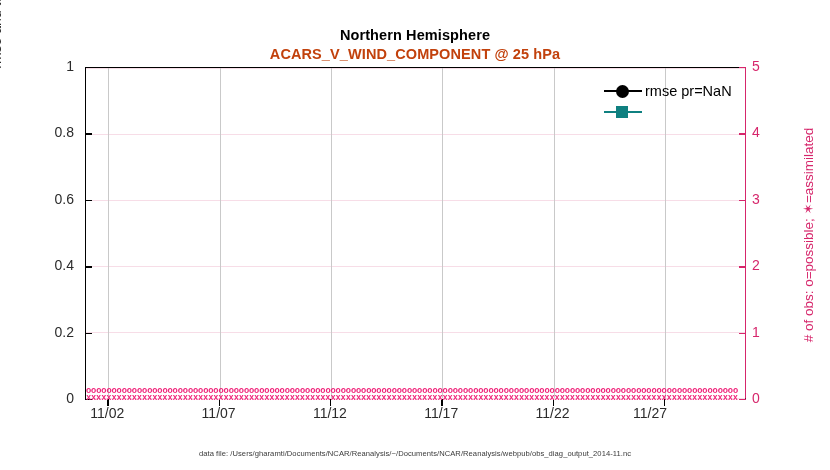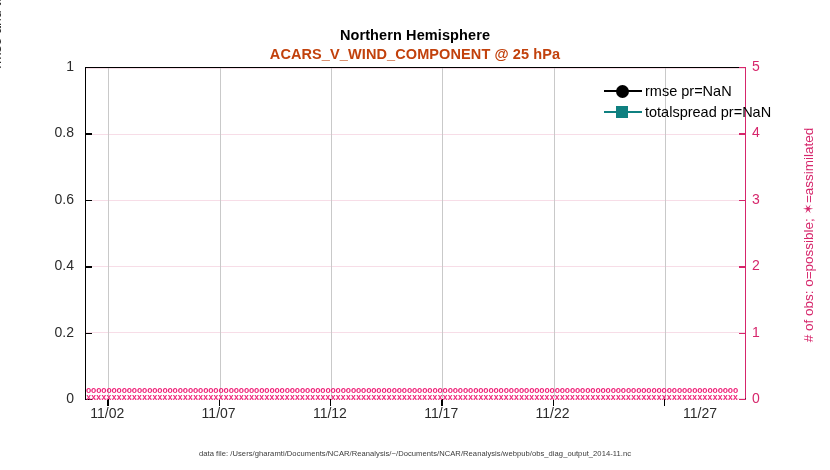--- a/index.html
+++ b/index.html
@@ -224,40 +224,39 @@
       <div class="xtxt" style="left: 72.3px;">11/02</div>
       <div class="tick-x" style="left: 218.6px;"></div>
       <div class="xtxt" style="left: 183.6px;">11/07</div>
       <div class="tick-x" style="left: 329.9px;"></div>
       <div class="xtxt" style="left: 294.9px;">11/12</div>
       <div class="tick-x" style="left: 441.2px;"></div>
       <div class="xtxt" style="left: 406.2px;">11/17</div>
       <div class="tick-x" style="left: 552.5px;"></div>
       <div class="xtxt" style="left: 517.5px;">11/22</div>
       <div class="tick-x" style="left: 663.9px;"></div>
-      <div class="xtxt" style="left: 665px;">11/27</div>
+      <div class="xtxt" style="left: 615px;">11/27</div>
     </div>
 
   <div class="obs-band">
     <div class="obs-row obs-row-o" id="obs-row-o"><span>o</span><span>o</span><span>o</span><span>o</span><span>o</span><span>o</span><span>o</span><span>o</span><span>o</span><span>o</span><span>o</span><span>o</span><span>o</span><span>o</span><span>o</span><span>o</span><span>o</span><span>o</span><span>o</span><span>o</span><span>o</span><span>o</span><span>o</span><span>o</span><span>o</span><span>o</span><span>o</span><span>o</span><span>o</span><span>o</span><span>o</span><span>o</span><span>o</span><span>o</span><span>o</span><span>o</span><span>o</span><span>o</span><span>o</span><span>o</span><span>o</span><span>o</span><span>o</span><span>o</span><span>o</span><span>o</span><span>o</span><span>o</span><span>o</span><span>o</span><span>o</span><span>o</span><span>o</span><span>o</span><span>o</span><span>o</span><span>o</span><span>o</span><span>o</span><span>o</span><span>o</span><span>o</span><span>o</span><span>o</span><span>o</span><span>o</span><span>o</span><span>o</span><span>o</span><span>o</span><span>o</span><span>o</span><span>o</span><span>o</span><span>o</span><span>o</span><span>o</span><span>o</span><span>o</span><span>o</span><span>o</span><span>o</span><span>o</span><span>o</span><span>o</span><span>o</span><span>o</span><span>o</span><span>o</span><span>o</span><span>o</span><span>o</span><span>o</span><span>o</span><span>o</span><span>o</span><span>o</span><span>o</span><span>o</span><span>o</span><span>o</span><span>o</span><span>o</span><span>o</span><span>o</span><span>o</span><span>o</span><span>o</span><span>o</span><span>o</span><span>o</span><span>o</span><span>o</span><span>o</span><span>o</span><span>o</span><span>o</span><span>o</span><span>o</span><span>o</span><span>o</span><span>o</span><span>o</span><span>o</span><span>o</span><span>o</span><span>o</span><span>o</span></div>
     <div class="obs-row obs-row-x" id="obs-row-x"><span>x</span><span>x</span><span>x</span><span>x</span><span>x</span><span>x</span><span>x</span><span>x</span><span>x</span><span>x</span><span>x</span><span>x</span><span>x</span><span>x</span><span>x</span><span>x</span><span>x</span><span>x</span><span>x</span><span>x</span><span>x</span><span>x</span><span>x</span><span>x</span><span>x</span><span>x</span><span>x</span><span>x</span><span>x</span><span>x</span><span>x</span><span>x</span><span>x</span><span>x</span><span>x</span><span>x</span><span>x</span><span>x</span><span>x</span><span>x</span><span>x</span><span>x</span><span>x</span><span>x</span><span>x</span><span>x</span><span>x</span><span>x</span><span>x</span><span>x</span><span>x</span><span>x</span><span>x</span><span>x</span><span>x</span><span>x</span><span>x</span><span>x</span><span>x</span><span>x</span><span>x</span><span>x</span><span>x</span><span>x</span><span>x</span><span>x</span><span>x</span><span>x</span><span>x</span><span>x</span><span>x</span><span>x</span><span>x</span><span>x</span><span>x</span><span>x</span><span>x</span><span>x</span><span>x</span><span>x</span><span>x</span><span>x</span><span>x</span><span>x</span><span>x</span><span>x</span><span>x</span><span>x</span><span>x</span><span>x</span><span>x</span><span>x</span><span>x</span><span>x</span><span>x</span><span>x</span><span>x</span><span>x</span><span>x</span><span>x</span><span>x</span><span>x</span><span>x</span><span>x</span><span>x</span><span>x</span><span>x</span><span>x</span><span>x</span><span>x</span><span>x</span><span>x</span><span>x</span><span>x</span><span>x</span><span>x</span><span>x</span><span>x</span><span>x</span><span>x</span><span>x</span><span>x</span><span>x</span><span>x</span><span>x</span><span>x</span><span>x</span><span>x</span></div>
   </div>
 
   <div class="legend">
     <div class="leg-row">
       <span class="leg-sym">
         <span class="leg-line" id="leg-line-0" style="background: rgb(0, 0, 0);"></span>
         <span class="leg-mark-circ" id="leg-mark-0" style="background: rgb(0, 0, 0);"></span>
       </span>
       <span class="leg-text">rmse pr=NaN</span>
     </div>
     <div class="leg-row">
       <span class="leg-sym">
         <span class="leg-line" id="leg-line-1" style="background: rgb(15, 128, 128);"></span>
         <span class="leg-mark-sq" id="leg-mark-1" style="background: rgb(15, 128, 128);"></span>
       </span>
-      <span class="leg-text">totalspread pr=NaN</span>
     </div>
   </div>
 
   <div class="footer">data file: /Users/gharamti/Documents/NCAR/Reanalysis/~/Documents/NCAR/Reanalysis/webpub/obs_diag_output_2014-11.nc</div>
 
 </div>
 
 </body></html>

